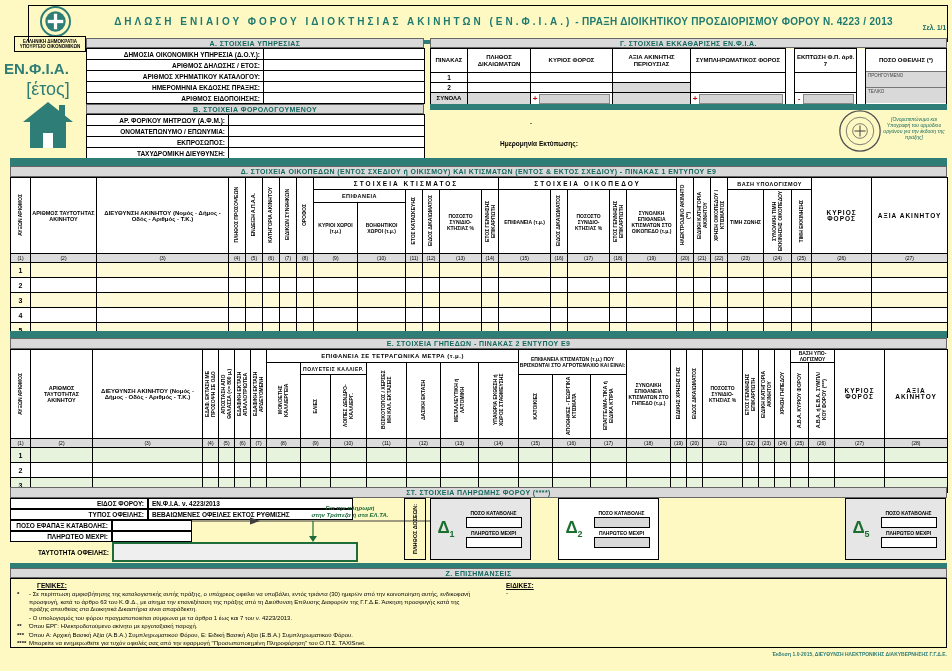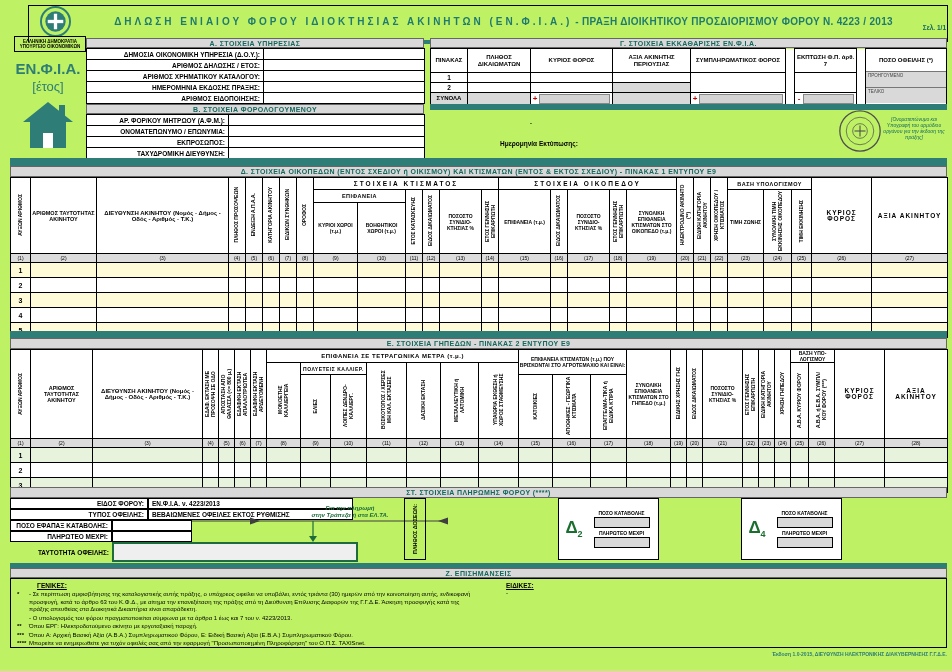--- a/index.html
+++ b/index.html
@@ -1,16 +1,16 @@
 <!DOCTYPE html>
 <html><head>
 <meta charset="utf-8">
 <style>
   html,body{margin:0;padding:0;background:#fff}
-  .page{position:relative;width:952px;height:671px;background:#bef264;overflow:hidden;
+  .page{position:relative;width:952px;height:671px;background:#fef9c3;overflow:hidden;
         font-family:"Liberation Sans",sans-serif;color:#000}
   .abs{position:absolute}
   .teal{background:#2E7D76}
   .secbar{background:#D9D9D9;border:1px solid #666;color:#14675D;font-weight:bold;font-size:7px;
           display:flex;align-items:center;justify-content:center;letter-spacing:.4px;box-sizing:border-box}
   
   table{border-collapse:collapse;table-layout:fixed}
   .kv{width:100%}
   .kv th{border:1px solid #000;font-size:6.5px;font-weight:bold;text-align:right;padding:0 3px 0 0;background:#fff}
   .kv td{border:1px solid #000;background:#fff}
@@ -87,22 +87,22 @@
     <span style="letter-spacing:.3px">-  ΠΡΑΞΗ ΔΙΟΙΚΗΤΙΚΟΥ ΠΡΟΣΔΙΟΡΙΣΜΟΥ ΦΟΡΟΥ Ν. 4223 / 2013</span>
   </div>
   <div class="abs" style="right:6px;top:24px;font-size:6.5px;font-weight:bold;color:#14675D">Σελ. 1/1</div>
 
   <div class="abs teal" style="left:86px;top:40px;width:861px;height:4px"></div>
 
   <div class="abs" style="left:14px;top:36px;width:70px;height:14px;border:1px solid #000;display:flex;flex-direction:column;align-items:center;justify-content:center">
     <div style="font-size:4.5px;font-weight:bold">ΕΛΛΗΝΙΚΗ ΔΗΜΟΚΡΑΤΙΑ</div>
     <div style="font-size:4.5px;font-weight:bold">ΥΠΟΥΡΓΕΙΟ ΟΙΚΟΝΟΜΙΚΩΝ</div>
   </div>
-  <div class="abs" style="left:4px;top:60px;width:88px;text-align:center;color:#2E7D76;font-weight:bold;font-size:15px">ΕΝ.Φ.Ι.Α.</div>
-  <div class="abs" style="left:4px;top:79px;width:88px;text-align:center;color:#2E7D76;font-size:13px">[έτος]</div>
+  <div class="abs" style="left:4px;top:60px;width:88px;color:#2E7D76;font-weight:bold;font-size:15px">ΕΝ.Φ.Ι.Α.</div>
+  <div class="abs" style="left:4px;top:79px;width:88px;text-align:center;color:#2E7D76;font-size:18px">[έτος]</div>
   <div class="abs" style="left:23px;top:102px">
     <svg viewBox="0 0 50 48" width="50" height="48">
       <rect x="36" y="3" width="6" height="14" fill="#2E7D76"></rect>
       <polygon points="25,0 50,20 0,20" fill="#2E7D76"></polygon>
       <rect x="7" y="20" width="36" height="26" fill="#2E7D76"></rect>
       <rect x="20" y="31" width="10" height="15" fill="#fff"></rect>
     </svg>
   </div>
 
   <div class="abs secbar" style="left:86px;top:38px;width:338px;height:10px">Α. ΣΤΟΙΧΕΙΑ ΥΠΗΡΕΣΙΑΣ</div>
@@ -708,31 +708,40 @@
     <polygon points="100,19.5 110,23 100,26.5" fill="#3F3F3F"></polygon>
     <polygon points="298,19.5 288,23 298,26.5" fill="#3F3F3F"></polygon>
     <line x1="163" y1="23" x2="163" y2="39" stroke="#1E6B3C" stroke-width="1.2"></line>
     <polygon points="159,38 167,38 163,44" fill="#1E6B3C"></polygon>
   </svg>
 
   <div class="doses" style="left:404px;top:498px;width:22px;height:62px">
       <span>ΠΛΗΘΟΣ ΔΟΣΕΩΝ:</span>
     </div>
 
+  <div class="panel shade" style="left:430px">
+    <div class="delta"><span>Δ</span><sub>1</sub></div>
+    <div class="pcol">
+      <div class="plabel">ΠΟΣΟ ΚΑΤΑΒΟΛΗΣ</div>
+      <div class="pbox"></div>
+      <div class="plabel">ΠΛΗΡΩΤΕΟ ΜΕΧΡΙ</div>
+      <div class="pbox"></div>
+    </div>
+  </div>
   <div class="panel" style="left:558px">
     <div class="delta"><span>Δ</span><sub>2</sub></div>
     <div class="pcol">
       <div class="plabel">ΠΟΣΟ ΚΑΤΑΒΟΛΗΣ</div>
       <div class="pbox"></div>
       <div class="plabel">ΠΛΗΡΩΤΕΟ ΜΕΧΡΙ</div>
       <div class="pbox"></div>
     </div>
   </div>
-  <div class="panel" style="left:741px">
-    <div class="delta"><span>Δ</span><sub>4</sub></div>
+  <div class="panel shade" style="left:845px">
+    <div class="delta"><span>Δ</span><sub>5</sub></div>
     <div class="pcol">
       <div class="plabel">ΠΟΣΟ ΚΑΤΑΒΟΛΗΣ</div>
       <div class="pbox"></div>
       <div class="plabel">ΠΛΗΡΩΤΕΟ ΜΕΧΡΙ</div>
       <div class="pbox"></div>
     </div>
   </div>
 
   <div class="abs teal" style="left:10px;top:563px;width:937px;height:5px"></div>
   <div class="abs secbar" style="left:10px;top:568px;width:937px;height:10px">Ζ. ΕΠΙΣΗΜΑΝΣΕΙΣ</div>

